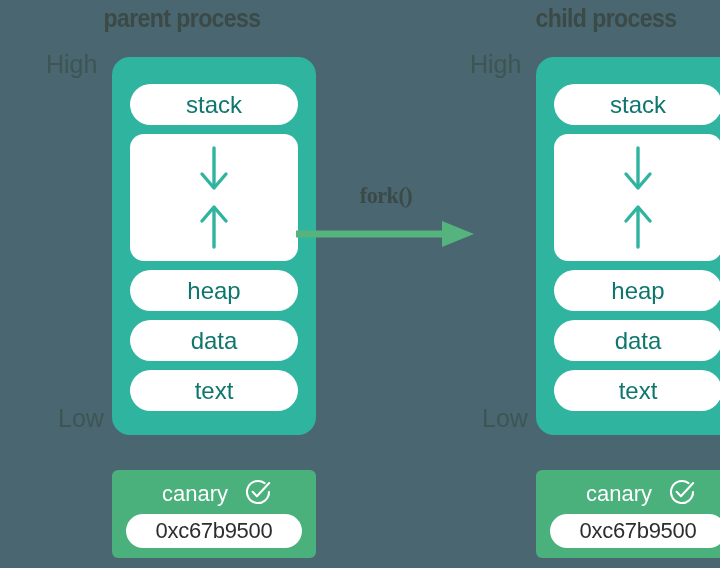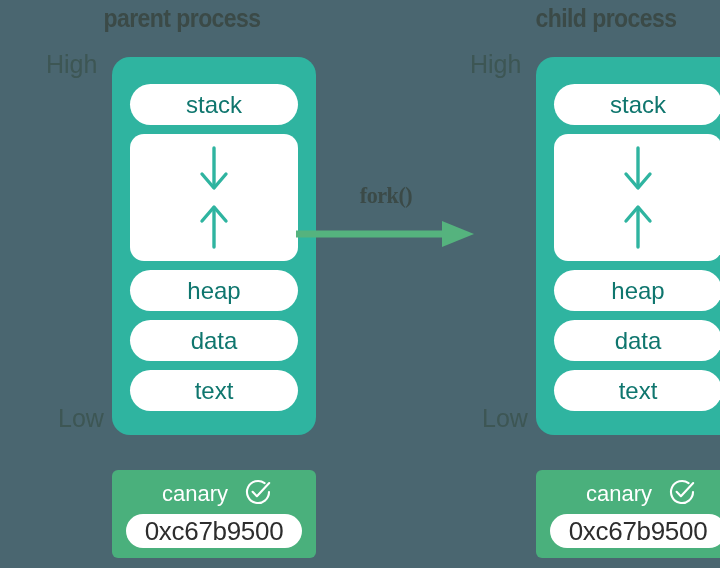--- a/index.html
+++ b/index.html
@@ -136,21 +136,21 @@
 
   .canary-value {
     margin-top: 4px;
     background: #ffffff;
     border-radius: 999px;
     height: 40px;
     display: flex;
     align-items: center;
     justify-content: center;
     color: #2d2d2d;
-    font-size: 26px;
+    font-size: 22px;
     letter-spacing: -0.3px;
     line-height: 1;
   }
 
   
   .fork-group {
     position: absolute;
     left: 296px;
     top: 182px;
     width: 180px;

